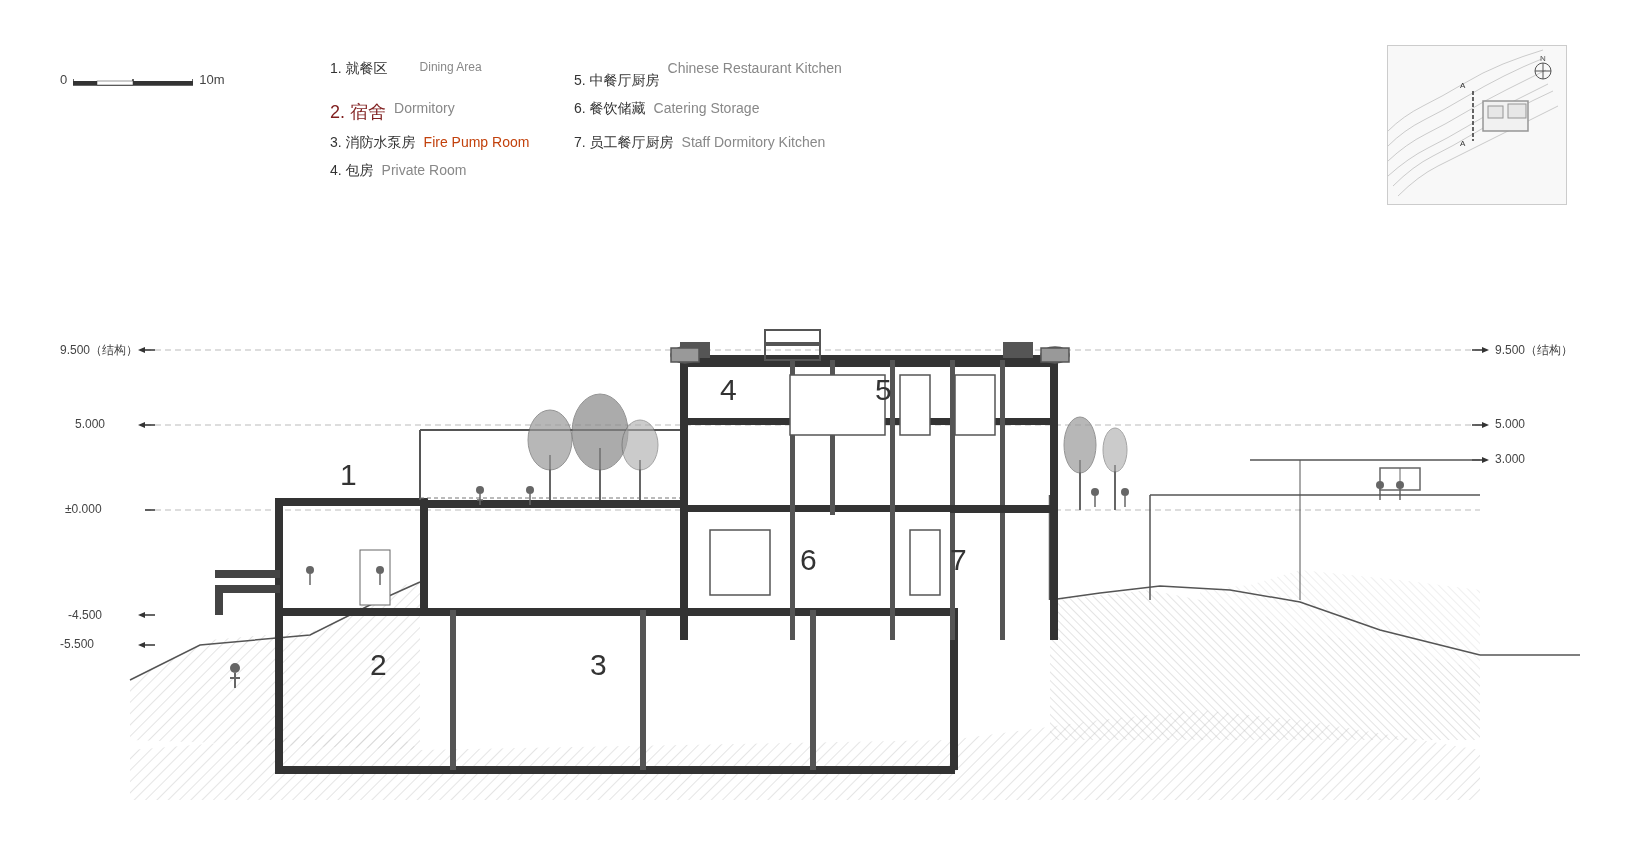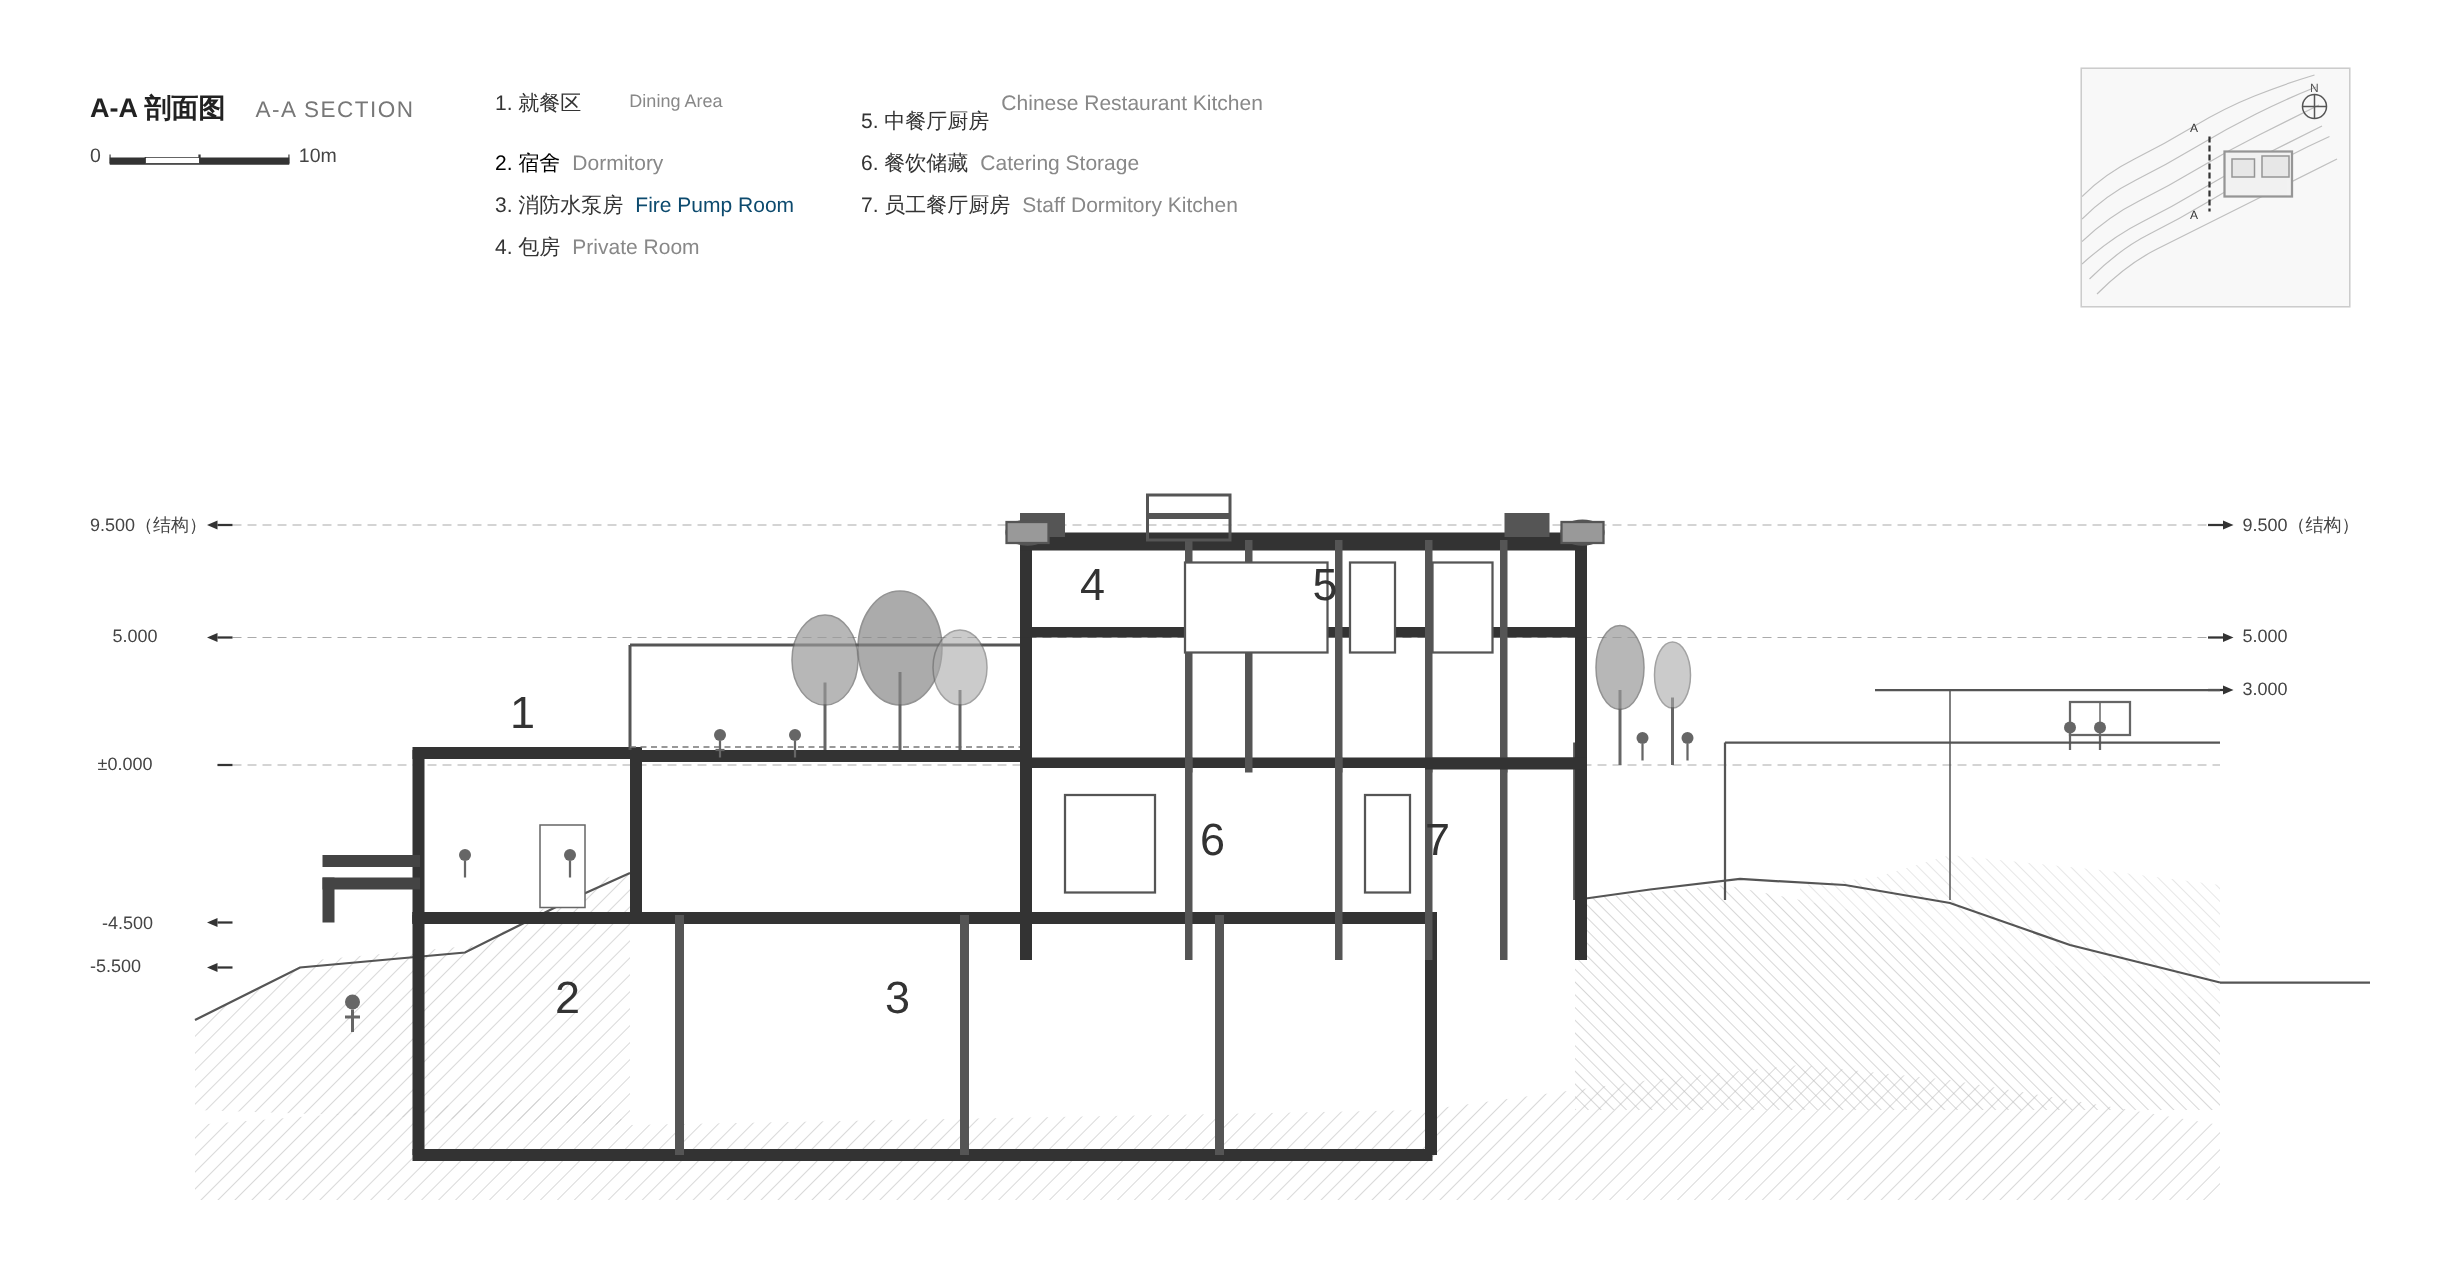--- a/index.html
+++ b/index.html
@@ -57,24 +57,20 @@
       top: 300px;
       left: 0;
       right: 0;
       bottom: 20px;
     }
   </style>
 </head>
 <body>
 
 <div class="header">
-  <div class="title-block">
-    <span class="title-cn">A-A  剖面图</span>
-    <span class="title-en">A-A  SECTION</span>
-  </div>
   <div style="margin-top:12px; display:flex; align-items:center; gap:6px;">
     <span style="font-size:13px; color:#444;">0</span>
     <div style="position:relative; width:120px; height:14px;">
       
       <svg width="120" height="14">
 
         <line x1="0" y1="12" x2="120" y2="12" stroke="#333" stroke-width="1.5"></line>
 
         <line x1="0" y1="6" x2="0" y2="12" stroke="#333" stroke-width="1.5"></line>
 
@@ -101,31 +97,31 @@
     <div style="display:flex; gap:8px;">
       <span style="font-size:14px; color:#333; font-weight:500;">1. 就餐区</span>
       <span style="font-size:12px; color:#888;padding-left:24px;">Dining Area</span>
     </div>
     <div style="display:flex; gap:8px;">
       <span style="font-size:14px; color:#333; font-weight:500;margin-top:12px;">5. 中餐厅厨房</span>
       <span style="font-size:14px; color:#888;">Chinese Restaurant Kitchen</span>
     </div>
 
     <div style="display:flex; gap:8px;">
-      <span style="font-size:14px; color:#000000; font-weight:500;">2. 宿舍</span>
+      <span style="font-size:18px; color:#7f1d1d; font-weight:500;">2. 宿舍</span>
       <span style="font-size:14px; color:#888;">Dormitory</span>
     </div>
     <div style="display:flex; gap:8px;">
       <span style="font-size:14px; color:#333; font-weight:500;">6. 餐饮储藏</span>
       <span style="font-size:14px; color:#888;">Catering Storage</span>
     </div>
 
     <div style="display:flex; gap:8px;">
       <span style="font-size:14px; color:#333; font-weight:500;">3. 消防水泵房</span>
-      <span style="font-size:14px; color:#0c4a6e;">Fire Pump Room</span>
+      <span style="font-size:14px; color:#c2410c;">Fire Pump Room</span>
     </div>
     <div style="display:flex; gap:8px;">
       <span style="font-size:14px; color:#333; font-weight:500;">7. 员工餐厅厨房</span>
       <span style="font-size:14px; color:#888;">Staff Dormitory Kitchen</span>
     </div>
 
     <div style="display:flex; gap:8px;">
       <span style="font-size:14px; color:#333; font-weight:500;">4. 包房</span>
       <span style="font-size:14px; color:#888;">Private Room</span>
     </div>

